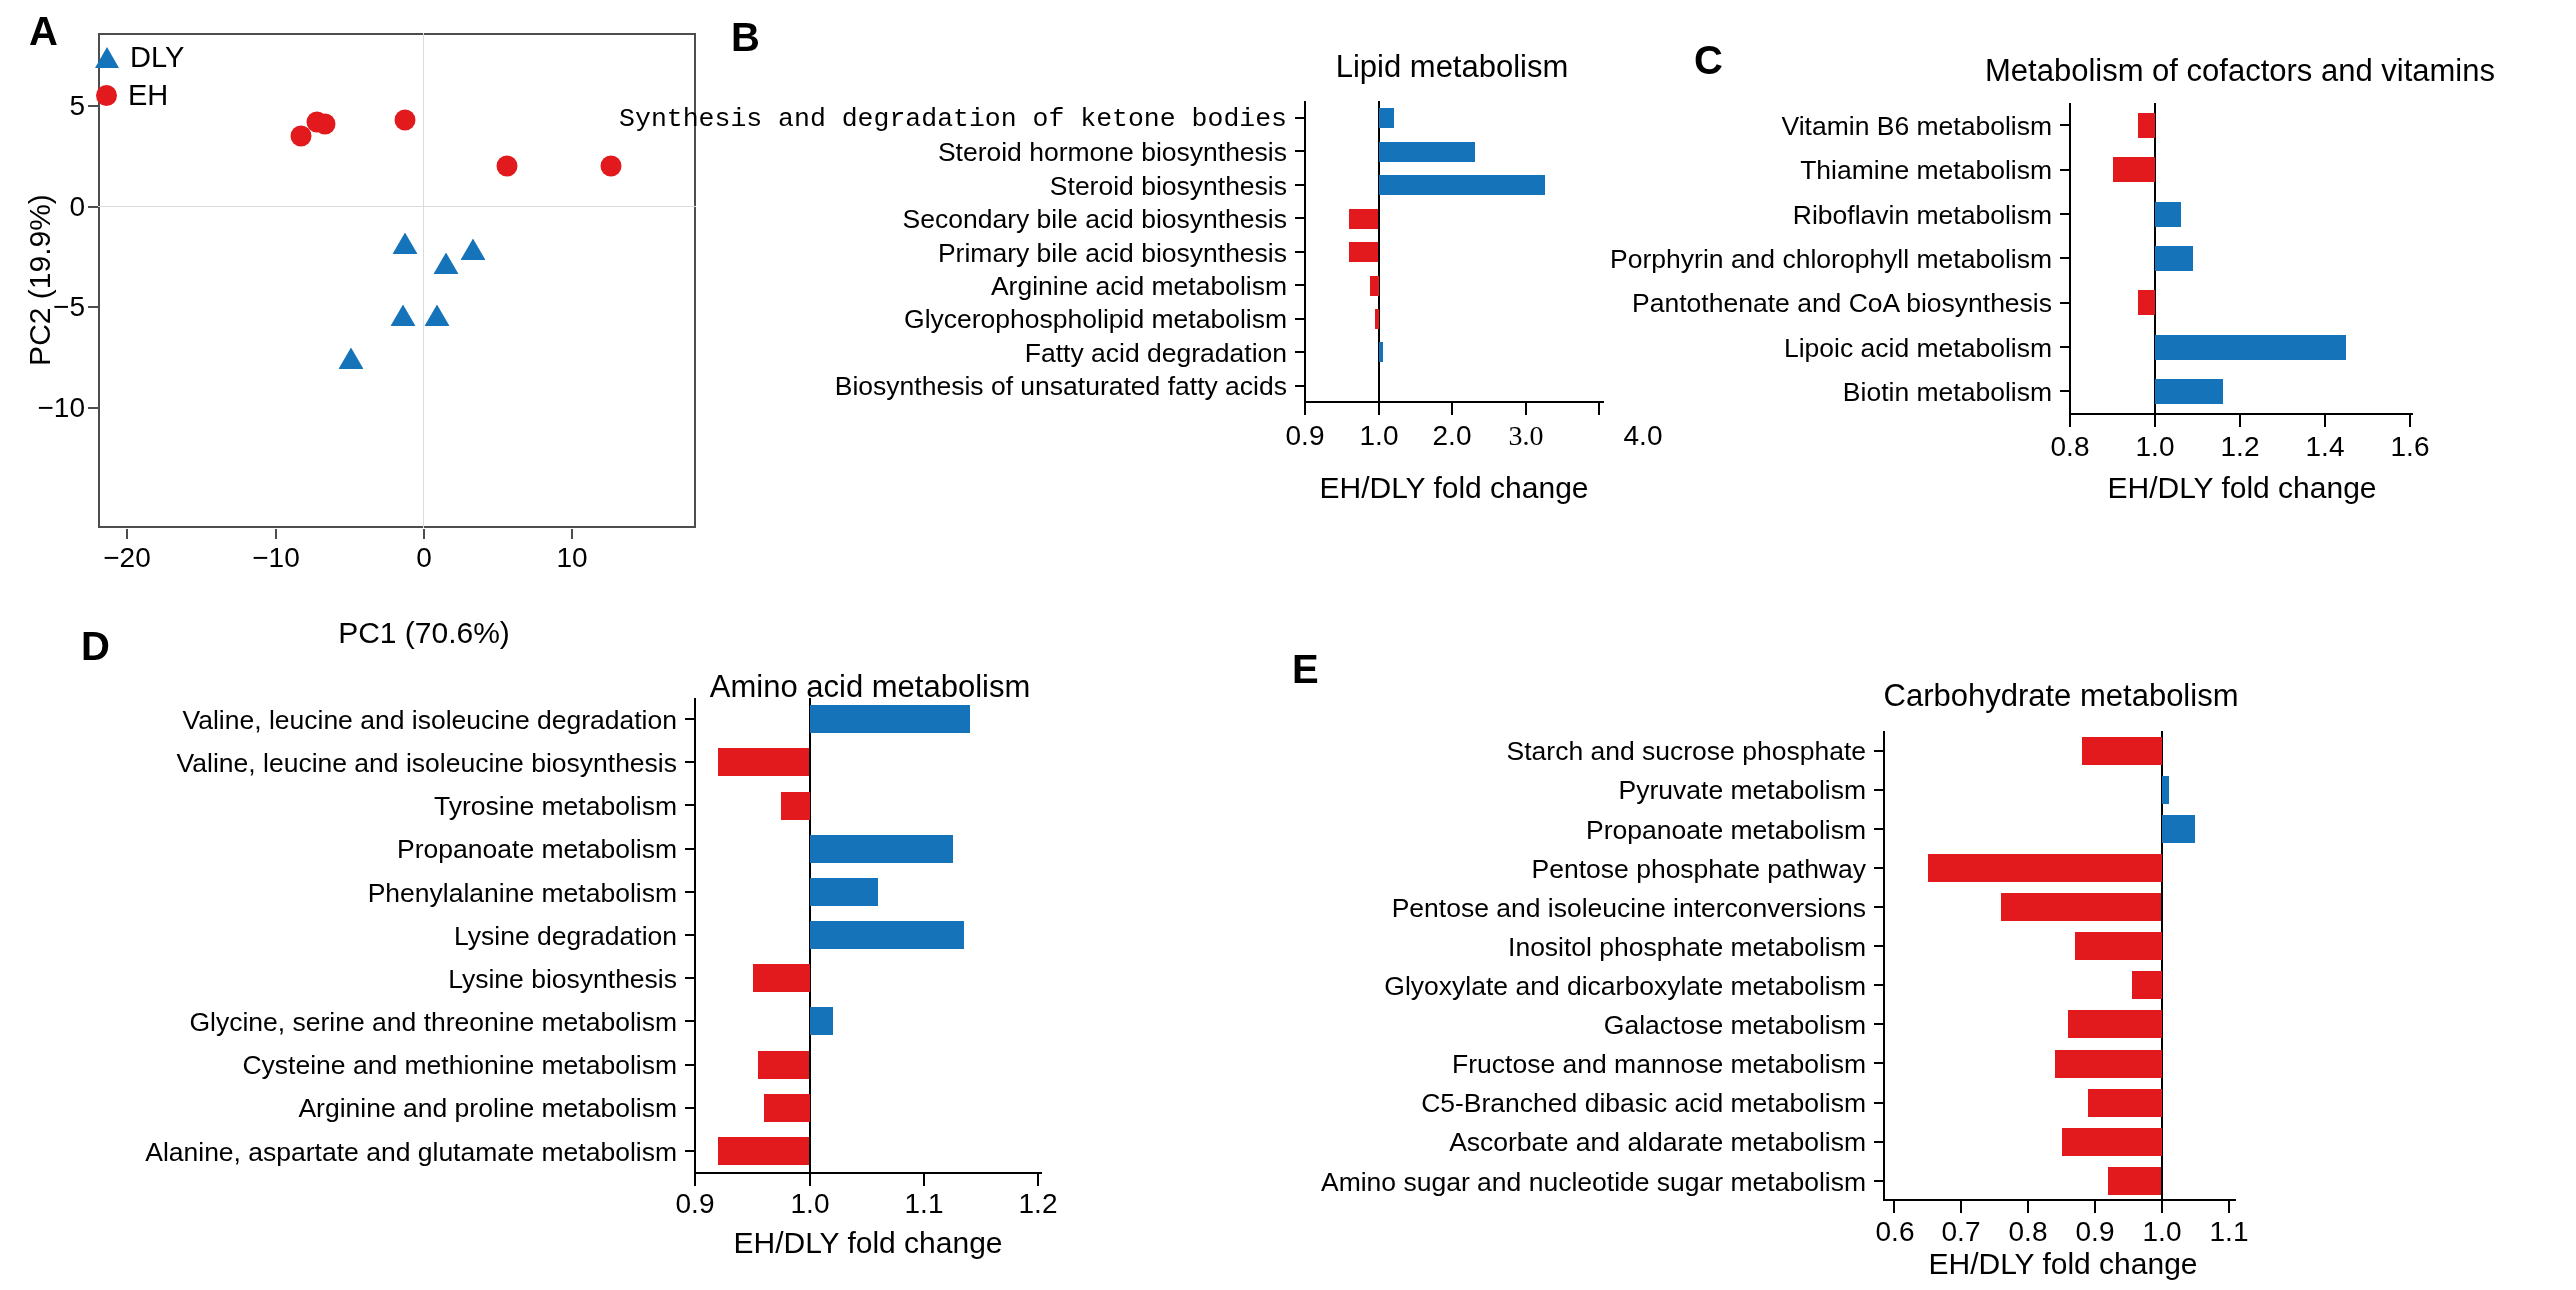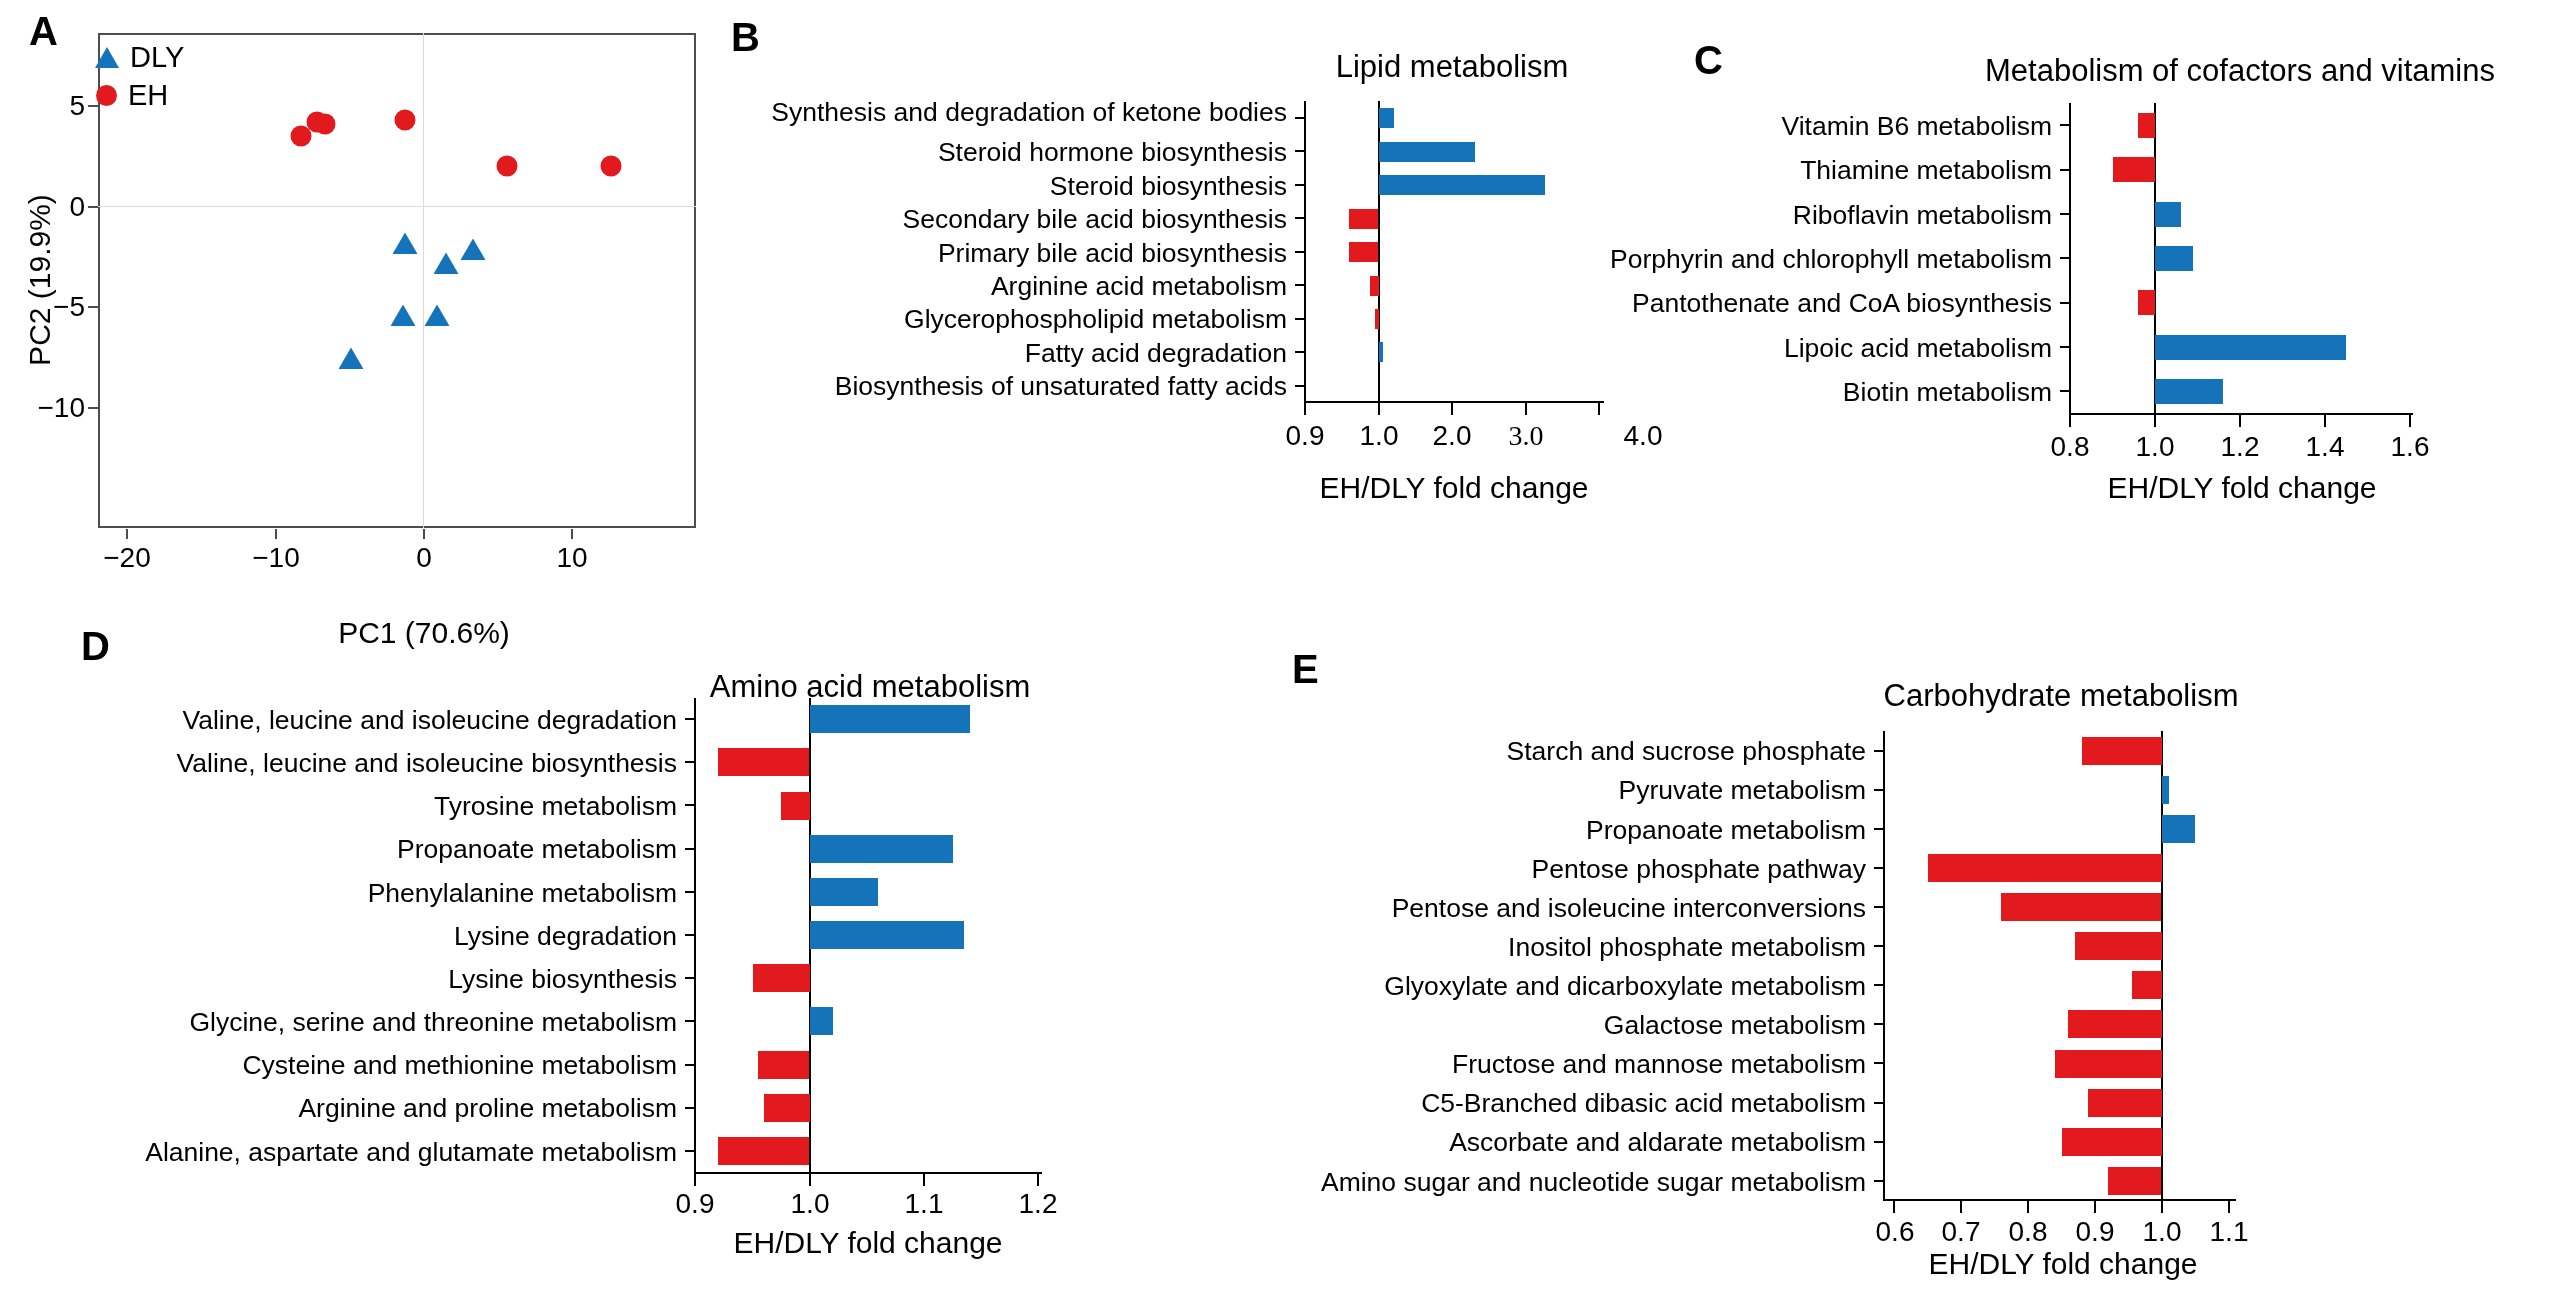--- a/index.html
+++ b/index.html
@@ -96,21 +96,21 @@
 <div class="num-label" style="left: 1305px; top: 436px;">0.9</div>
 <div class="tickmark" style="left: 1378px; top: 402px; width: 2.1px; height: 12.6px; background: rgb(0, 0, 0);"></div>
 <div class="num-label" style="left: 1379px; top: 436px;">1.0</div>
 <div class="tickmark" style="left: 1451px; top: 402px; width: 2.1px; height: 12.6px; background: rgb(0, 0, 0);"></div>
 <div class="num-label" style="left: 1452px; top: 436px;">2.0</div>
 <div class="tickmark" style="left: 1525px; top: 402px; width: 2.1px; height: 12.6px; background: rgb(0, 0, 0);"></div>
 <div class="num-label" style="left: 1526px; top: 436px; font-family: Liberation Serif, serif;">3.0</div>
 <div class="tickmark" style="left: 1598px; top: 402px; width: 2.1px; height: 12.6px; background: rgb(0, 0, 0);"></div>
 <div class="num-label" style="left: 1599px; top: 436px; margin-left: 44px;">4.0</div>
 <div class="tickmark" style="left: 1295px; top: 117px; width: 10.5px; height: 2.1px; background: rgb(0, 0, 0);"></div>
-<div class="cat-label" style="left: 1287px; top: 112px;">Synthesis and degradation of ketone bodies</div>
+<div class="cat-label" style="left: 1287px; top: 119px; font-family: Liberation Mono, monospace;">Synthesis and degradation of ketone bodies</div>
 <div class="bar" style="left: 1379px; top: 108px; width: 14.7px; height: 19.5px; background: rgb(21, 115, 185);"></div>
 <div class="tickmark" style="left: 1295px; top: 150px; width: 10.5px; height: 2.1px; background: rgb(0, 0, 0);"></div>
 <div class="cat-label" style="left: 1287px; top: 152px;">Steroid hormone biosynthesis</div>
 <div class="bar" style="left: 1379px; top: 142px; width: 96px; height: 19.5px; background: rgb(21, 115, 185);"></div>
 <div class="tickmark" style="left: 1295px; top: 184px; width: 10.5px; height: 2.1px; background: rgb(0, 0, 0);"></div>
 <div class="cat-label" style="left: 1287px; top: 186px;">Steroid biosynthesis</div>
 <div class="bar" style="left: 1379px; top: 175px; width: 166px; height: 19.5px; background: rgb(21, 115, 185);"></div>
 <div class="tickmark" style="left: 1295px; top: 217px; width: 10.5px; height: 2.1px; background: rgb(0, 0, 0);"></div>
 <div class="cat-label" style="left: 1287px; top: 219px;">Secondary bile acid biosynthesis</div>
 <div class="bar" style="left: 1349px; top: 209px; width: 29px; height: 19.5px; background: rgb(226, 25, 29);"></div>

